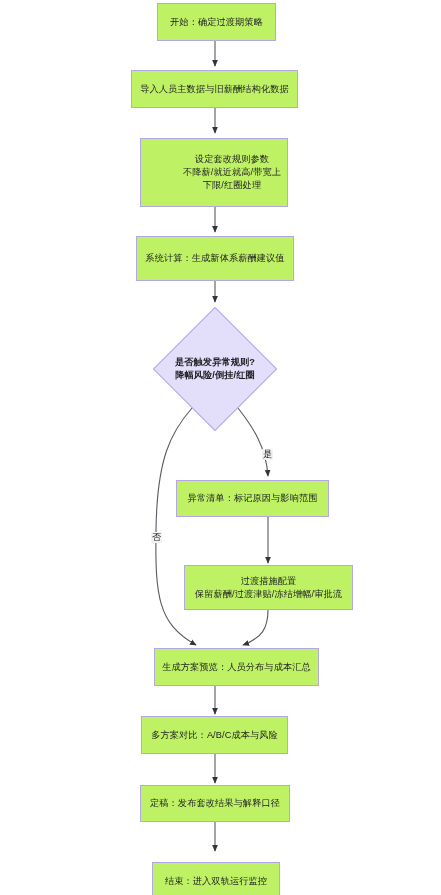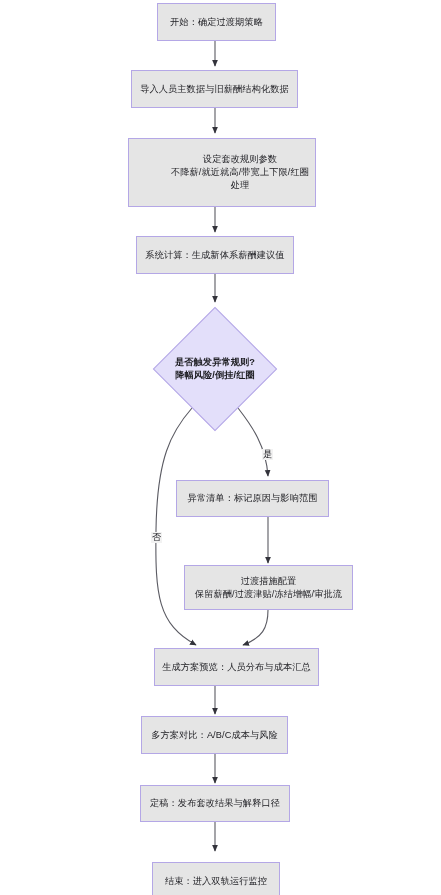--- a/index.html
+++ b/index.html
@@ -28,21 +28,21 @@
     left: 0;
     top: 0;
     width: 441px;
     height: 895px;
     pointer-events: none;
   }
 
   .node {
     position: absolute;
     box-sizing: border-box;
-    background: #e5e5e5;
+    background: #bef264;
     border: 1px solid #b4a7e6;
     display: flex;
     align-items: center;
     justify-content: center;
     text-align: center;
   }
 
   .node-label {
     font-size: 9.2px;
     line-height: 13px;
@@ -116,26 +116,26 @@
   </svg>
 
   <div class="node" style="left:157px; top:3px; width:119px; height:38px;">
     <span class="node-label">开始：确定过渡期策略</span>
   </div>
 
   <div class="node" style="left:131px; top:70px; width:167px; height:38px;">
     <span class="node-label">导入人员主数据与旧薪酬结构化数据</span>
   </div>
 
-  <div class="node" style="left:128px; top:138px; width:188px; height:69px;padding-left:36px;">
+  <div class="node" style="left:140px; top:138px; width:148px; height:69px;padding-left:36px;">
     <span class="node-label">设定套改规则参数
 不降薪/就近就高/带宽上下限/红圈处理</span>
   </div>
 
-  <div class="node" style="left:136px; top:236px; width:158px; height:38px;">
+  <div class="node" style="left:136px; top:236px; width:158px; height:45px;">
     <span class="node-label">系统计算：生成新体系薪酬建议值</span>
   </div>
 
   <div class="diamond" style="left:171px; top:325px; width:88px; height:88px;"></div>
   <div class="diamond-text" style="left:145px; top:348px; width:140px; height:42px;">
     <span class="node-label">是否触发异常规则?
 降幅风险/倒挂/红圈</span>
   </div>
 
   <div class="node" style="left:176px; top:480px; width:153px; height:37px;">

